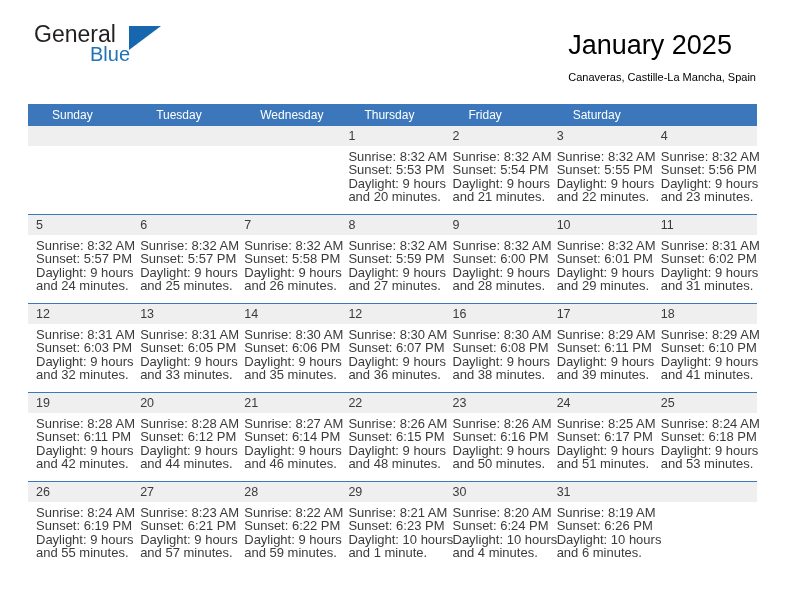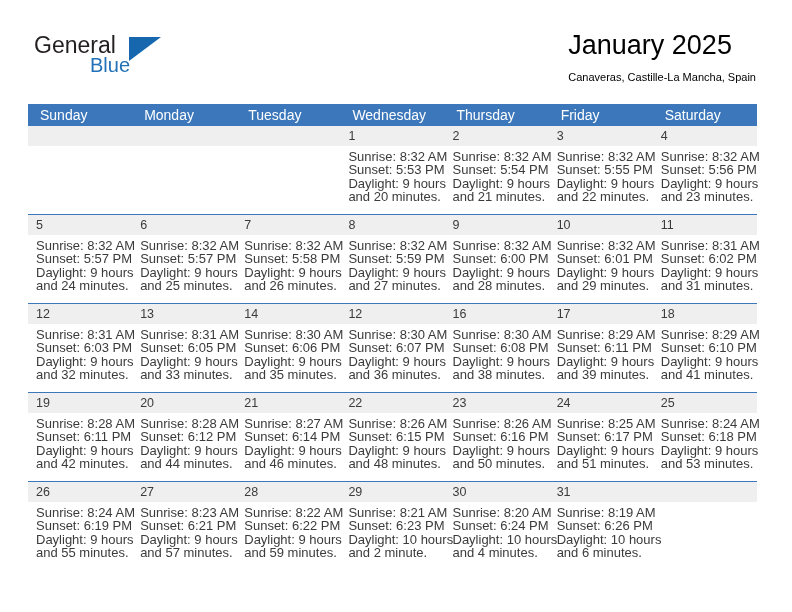--- a/index.html
+++ b/index.html
@@ -25,21 +25,21 @@
   
   .header {
     position: absolute;
     left: 0; top: 0;
     width: 792px;
     height: 100px;
   }
   .logo {
     position: absolute;
     left: 34px;
-    top: 32px;
+    top: 21px;
     width: 180px;
     height: 52px;
     text-decoration: underline;
   }
   .logo-general {
     position: absolute;
     left: 0; top: 0;
     font-size: 23px;
     letter-spacing: 0px;
     color: #231f20;
@@ -89,23 +89,23 @@
     width: 729px;
   }
   .dow-row {
     display: flex;
     background: #3b77ba;
     height: 22px;
   }
   .dow-cell {
     width: 104.14px;
     color: #ffffff;
-    font-size: 14px;
+    font-size: 12px;
     line-height: 22px;
-    padding-left: 12px;
+    padding-left: 24px;
     box-sizing: border-box;
     white-space: nowrap;
   }
 
   .week {
     border-top: 1.6px solid #3b77ba;
     position: relative;
   }
   .week:first-of-type {
     border-top: none;
@@ -156,21 +156,20 @@
     <div class="title-block">
       <div class="cal-title">January 2025</div>
       <div class="cal-subtitle">Canaveras, Castille-La Mancha, Spain</div>
     </div>
 
   </div>
 
   <div class="calendar">
     <div class="dow-row" id="dow-row">
         <div class="dow-cell">Sunday</div>
-        <div class="dow-cell">Monday</div>
         <div class="dow-cell">Tuesday</div>
         <div class="dow-cell">Wednesday</div>
         <div class="dow-cell">Thursday</div>
         <div class="dow-cell">Friday</div>
         <div class="dow-cell">Saturday</div>
       </div>
     <div id="weeks-container">
         <div class="week">
           <div class="numbers-row">
             <div class="num-cell"></div>
@@ -402,21 +401,21 @@
             <div class="body-cell">
               <div>Sunrise: 8:22 AM</div>
               <div>Sunset: 6:22 PM</div>
               <div>Daylight: 9 hours</div>
               <div>and 59 minutes.</div>
             </div>
             <div class="body-cell">
               <div>Sunrise: 8:21 AM</div>
               <div>Sunset: 6:23 PM</div>
               <div>Daylight: 10 hours</div>
-              <div>and 2 minute.</div>
+              <div>and 1 minute.</div>
             </div>
             <div class="body-cell">
               <div>Sunrise: 8:20 AM</div>
               <div>Sunset: 6:24 PM</div>
               <div>Daylight: 10 hours</div>
               <div>and 4 minutes.</div>
             </div>
             <div class="body-cell">
               <div>Sunrise: 8:19 AM</div>
               <div>Sunset: 6:26 PM</div>

